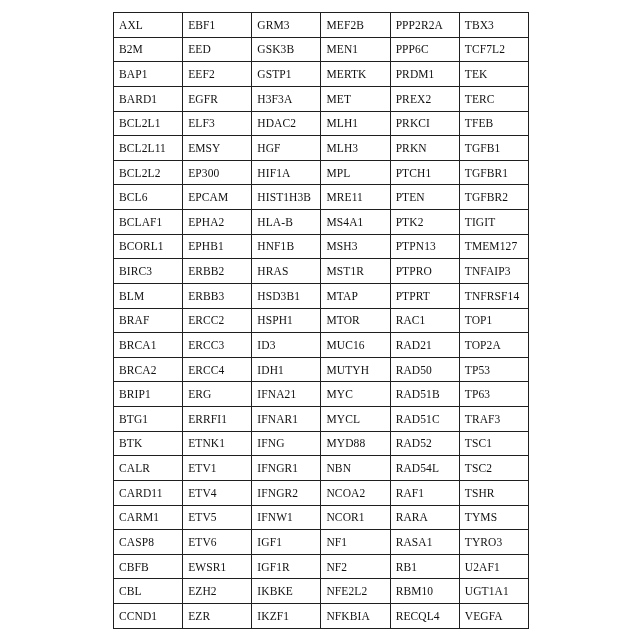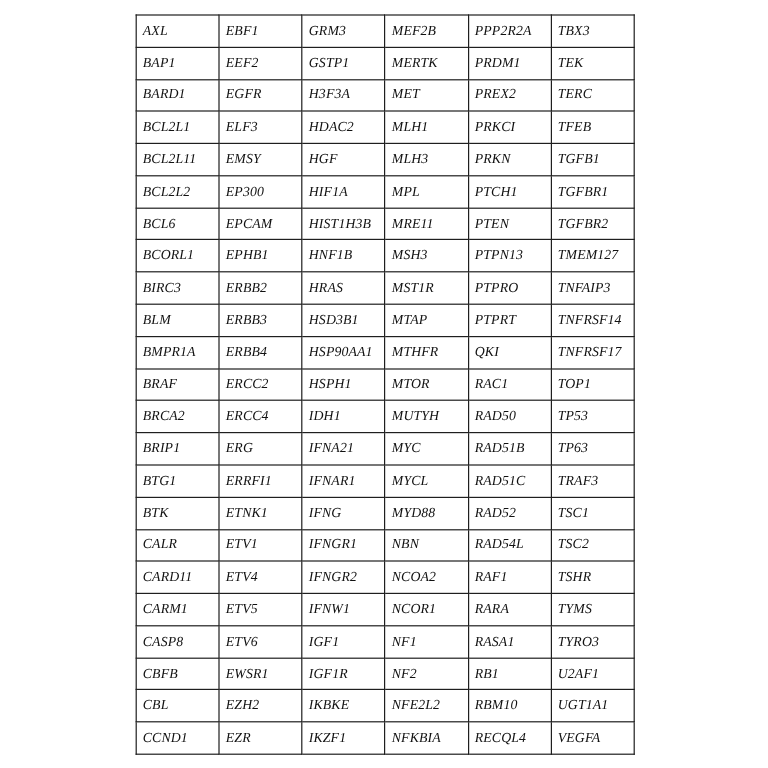--- a/index.html
+++ b/index.html
@@ -6,21 +6,20 @@
     margin: 0;
     padding: 0;
     background: #ffffff;
   }
   .page {
     position: relative;
     width: 640px;
     height: 640px;
     background: #ffffff;
     overflow: hidden;
-    font-style: italic;
   }
   table.gene-table {
     position: absolute;
     left: 113px;
     top: 12px;
     width: 416px;
     height: 617px;
     border-collapse: collapse;
     table-layout: fixed;
   }
@@ -45,20 +44,28 @@
     <tbody>
         <tr>
           <td>AXL</td>
           <td>EBF1</td>
           <td>GRM3</td>
           <td>MEF2B</td>
           <td>PPP2R2A</td>
           <td>TBX3</td>
         </tr>
         <tr>
+          <td>B2M</td>
+          <td>EED</td>
+          <td>GSK3B</td>
+          <td>MEN1</td>
+          <td>PPP6C</td>
+          <td>TCF7L2</td>
+        </tr>
+        <tr>
           <td>BAP1</td>
           <td>EEF2</td>
           <td>GSTP1</td>
           <td>MERTK</td>
           <td>PRDM1</td>
           <td>TEK</td>
         </tr>
         <tr>
           <td>BARD1</td>
           <td>EGFR</td>
@@ -93,20 +100,28 @@
         </tr>
         <tr>
           <td>BCL6</td>
           <td>EPCAM</td>
           <td>HIST1H3B</td>
           <td>MRE11</td>
           <td>PTEN</td>
           <td>TGFBR2</td>
         </tr>
         <tr>
+          <td>BCLAF1</td>
+          <td>EPHA2</td>
+          <td>HLA-B</td>
+          <td>MS4A1</td>
+          <td>PTK2</td>
+          <td>TIGIT</td>
+        </tr>
+        <tr>
           <td>BCORL1</td>
           <td>EPHB1</td>
           <td>HNF1B</td>
           <td>MSH3</td>
           <td>PTPN13</td>
           <td>TMEM127</td>
         </tr>
         <tr>
           <td>BIRC3</td>
           <td>ERBB2</td>
@@ -117,36 +132,36 @@
         </tr>
         <tr>
           <td>BLM</td>
           <td>ERBB3</td>
           <td>HSD3B1</td>
           <td>MTAP</td>
           <td>PTPRT</td>
           <td>TNFRSF14</td>
         </tr>
         <tr>
-          <td>BMPR1A</td>
-          <td>ERBB4</td>
-          <td>HSP90AA1</td>
-          <td>MTHFR</td>
-          <td>QKI</td>
-          <td>TNFRSF17</td>
-        </tr>
-        <tr>
           <td>BRAF</td>
           <td>ERCC2</td>
           <td>HSPH1</td>
           <td>MTOR</td>
           <td>RAC1</td>
           <td>TOP1</td>
         </tr>
         <tr>
+          <td>BRCA1</td>
+          <td>ERCC3</td>
+          <td>ID3</td>
+          <td>MUC16</td>
+          <td>RAD21</td>
+          <td>TOP2A</td>
+        </tr>
+        <tr>
           <td>BRCA2</td>
           <td>ERCC4</td>
           <td>IDH1</td>
           <td>MUTYH</td>
           <td>RAD50</td>
           <td>TP53</td>
         </tr>
         <tr>
           <td>BRIP1</td>
           <td>ERG</td>

